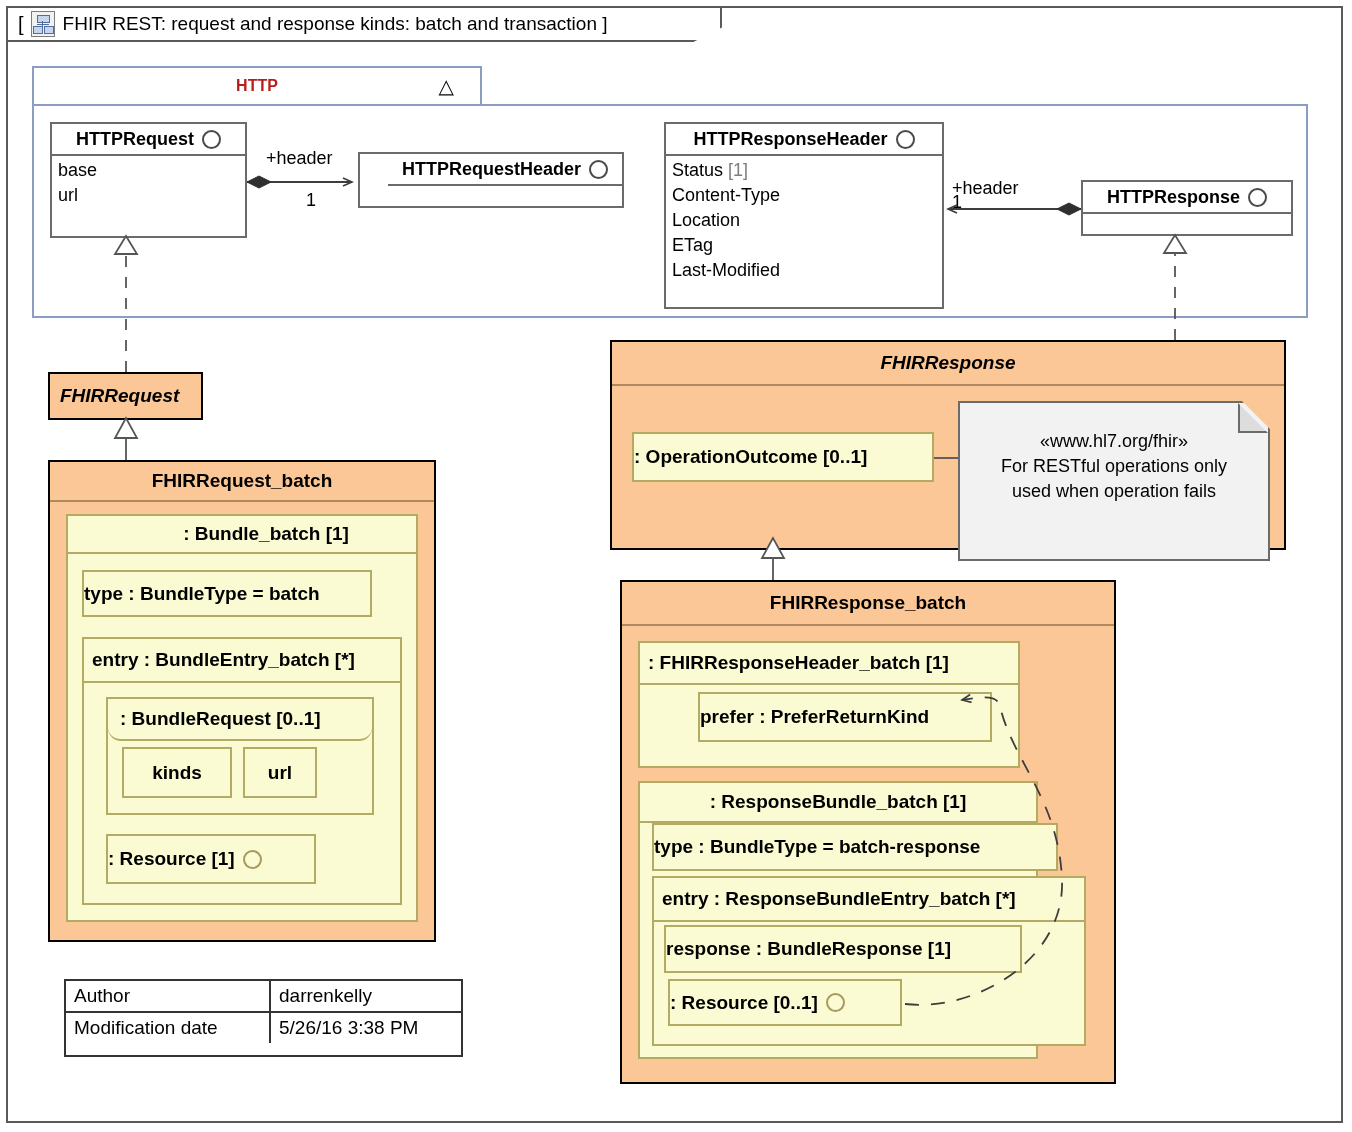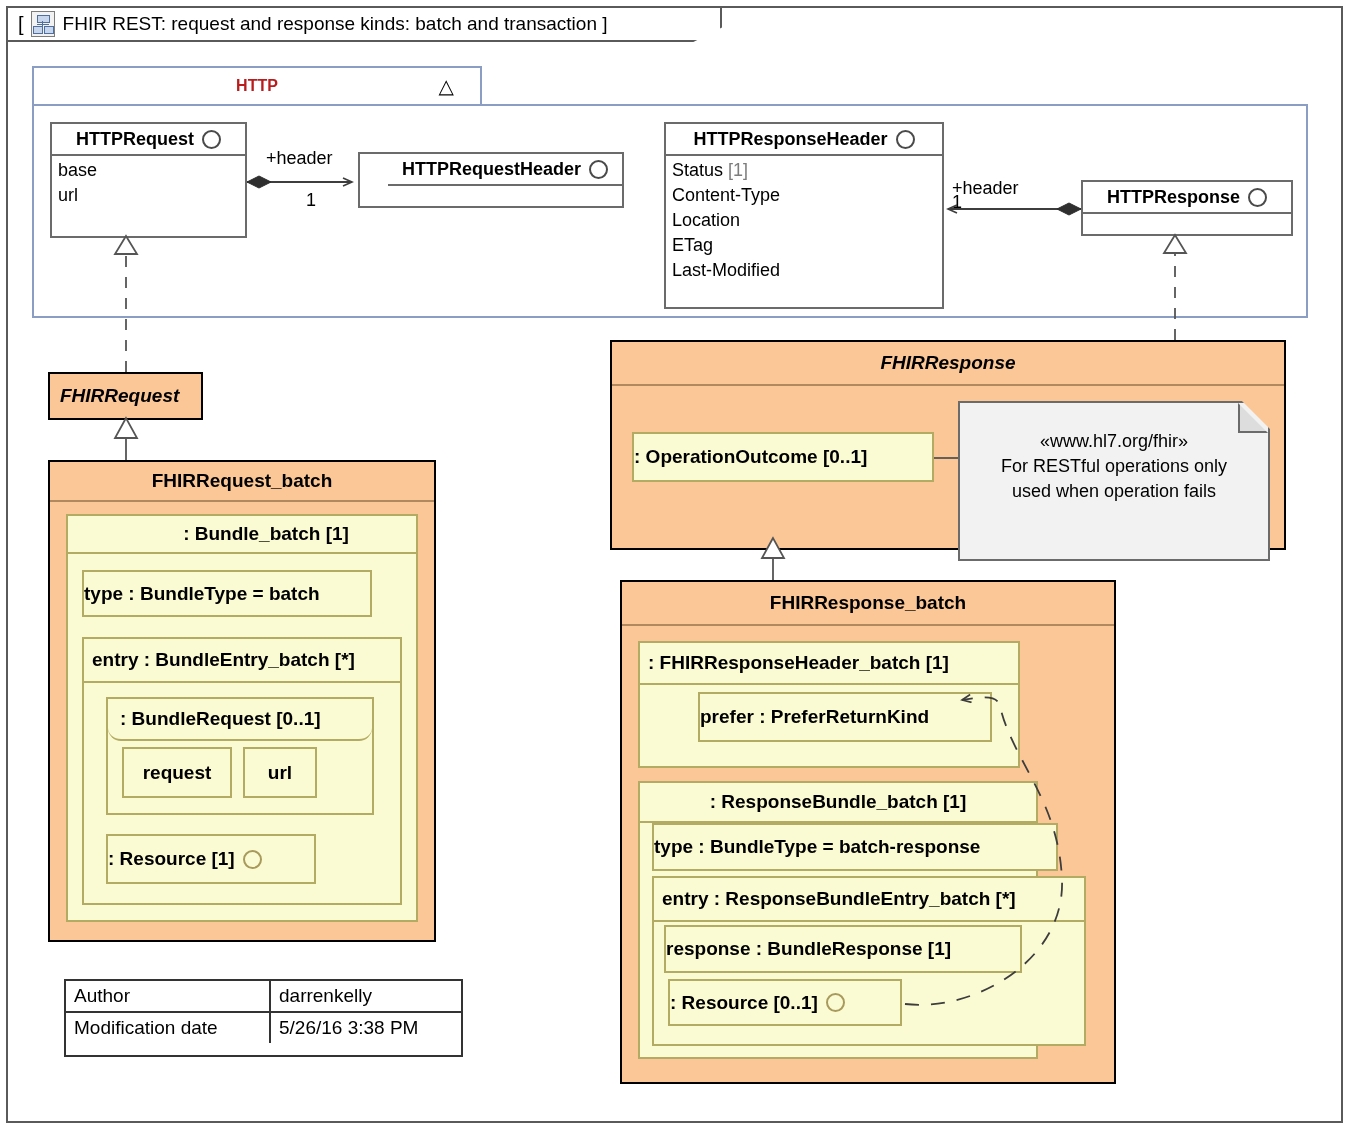--- a/index.html
+++ b/index.html
@@ -313,21 +313,21 @@
   <div class="ybox flat" style="left:82px; top:570px; width:290px; height:47px;">type : BundleType = batch</div>
 
   <div class="ybox" style="left:82px; top:637px; width:320px; height:268px;">
     <div class="yhead" style="height:42px; justify-content:flex-start; padding-left:8px;">entry : BundleEntry_batch [*]</div>
   </div>
 
   <div class="ybox" style="left:106px; top:697px; width:268px; height:118px;">
     <div class="yhead" style="height:40px; justify-content:flex-start; padding-left:12px;border-radius:13px;">: BundleRequest [0..1]</div>
   </div>
 
-  <div class="ybox flat center" style="left:122px; top:747px; width:110px; height:51px;">request</div>
+  <div class="ybox flat center" style="left:122px; top:747px; width:110px; height:51px;">kinds</div>
 
   <div class="ybox flat center" style="left:243px; top:747px; width:74px; height:51px;">url</div>
 
   <div class="ybox flat" style="left:106px; top:834px; width:210px; height:50px;">
     <span>: Resource [1]</span>
     <span class="circ tan"></span>
   </div>
 
   <div class="tagtable" style="left:64px; top:979px; width:399px; height:78px;">
     <div class="trow">

